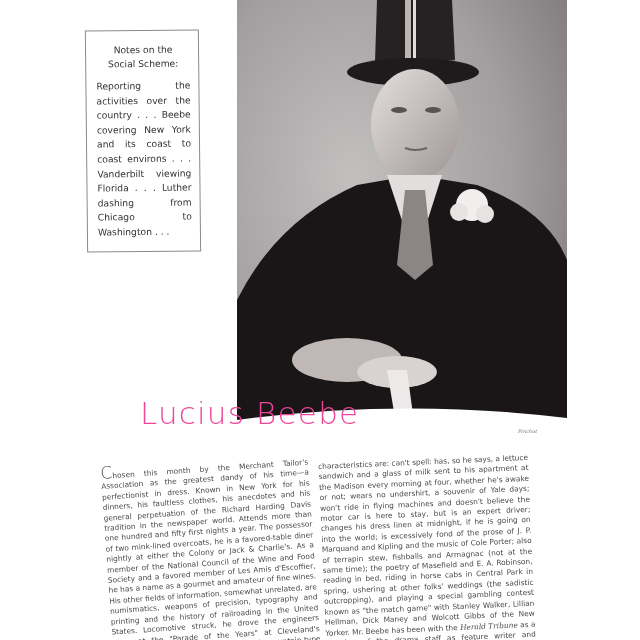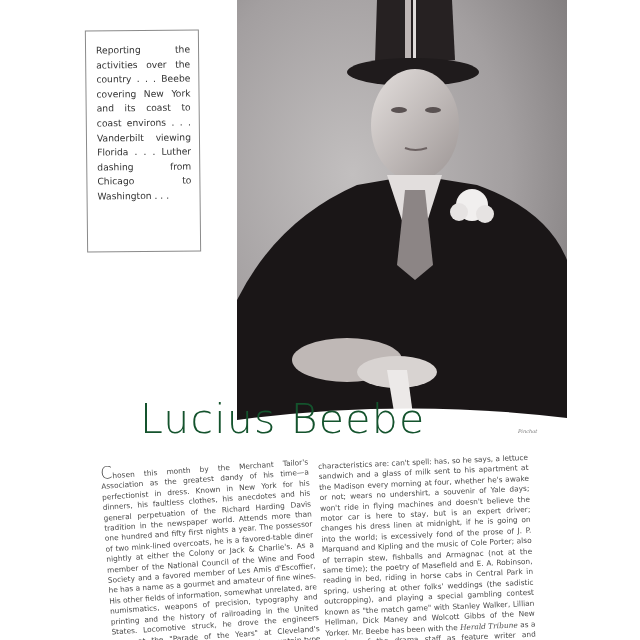--- a/index.html
+++ b/index.html
@@ -4,31 +4,35 @@
 <style>
   html,body{margin:0;padding:0;background:#ffffff;}
   body{width:640px;height:640px;position:relative;overflow:hidden;font-family:"DejaVu Sans",sans-serif;color:#2b2b2b;}
   .sidebar-box{position:absolute;left:86px;top:30px;width:114px;height:222px;border:1px solid #8a8a8a;background:#fff;transform:rotate(-0.6deg);box-sizing:border-box;padding:12px 8px 8px 10px;}
   .sb-title{text-align:center;font-size:9.2px;line-height:14px;color:#333;margin-bottom:8px;}
   .sb-body{font-size:9.2px;line-height:14.6px;color:#333;text-align:justify;}
   .photo{position:absolute;left:237px;top:0;width:330px;height:436px;overflow:hidden;
     background:radial-gradient(ellipse at 30% 35%,#b9b6b6 0%,#a9a5a6 40%,#8f8b8c 100%);}
   .photo svg{display:block;}
   .photo-credit{position:absolute;left:518px;top:428px;font-size:5px;color:#777;font-style:italic;font-family:"DejaVu Serif",serif;}
-  .name{position:absolute;left:140px;top:395px;font-size:41px;letter-spacing:1.2px;color:#14532d;font-family:"DejaVu Sans",sans-serif;font-weight:300;}
+  .name{position:absolute;left:140px;top:395px;font-size:31px;letter-spacing:1.2px;color:#ec4899;font-family:"DejaVu Sans",sans-serif;font-weight:300;}
   .col{position:absolute;font-size:7.4px;line-height:10.4px;color:#4a4a4a;text-align:justify;}
   .col1{left:100px;top:468px;width:208px;transform:rotate(-4deg);transform-origin:left top;}
   .col2{left:318px;top:462px;width:210px;transform:rotate(-2.5deg);transform-origin:left top;}
   .dropcap{font-size:17px;line-height:10px;font-weight:300;}
   .italic{font-style:italic;font-family:"DejaVu Serif",serif;}
 </style>
 </head>
 <body>
 
 <div class="sidebar-box">
+  <div class="sb-title">
+    <div>Notes on the</div>
+    <div>Social Scheme:</div>
+  </div>
   <div class="sb-body">Reporting the activities over the country . . . Beebe covering New York and its coast to coast environs . . . Vanderbilt viewing Florida . . . Luther dashing from Chicago to Washington . . .</div>
 </div>
 
 <div class="photo">
   <svg width="330" height="436" viewBox="0 0 330 436">
     <defs>
       <radialGradient id="bg" cx="0.35" cy="0.4" r="0.8">
         <stop offset="0" stop-color="#c2bfbf"></stop>
         <stop offset="0.6" stop-color="#a39fa0"></stop>
         <stop offset="1" stop-color="#7e7a7b"></stop>

